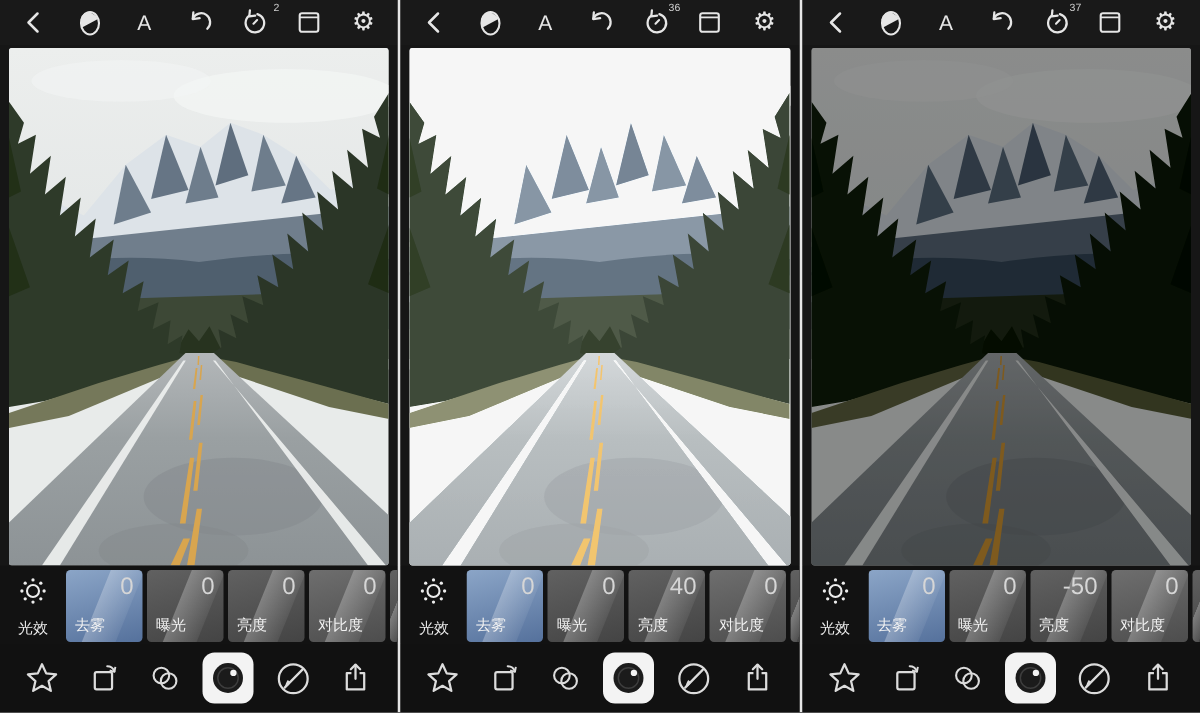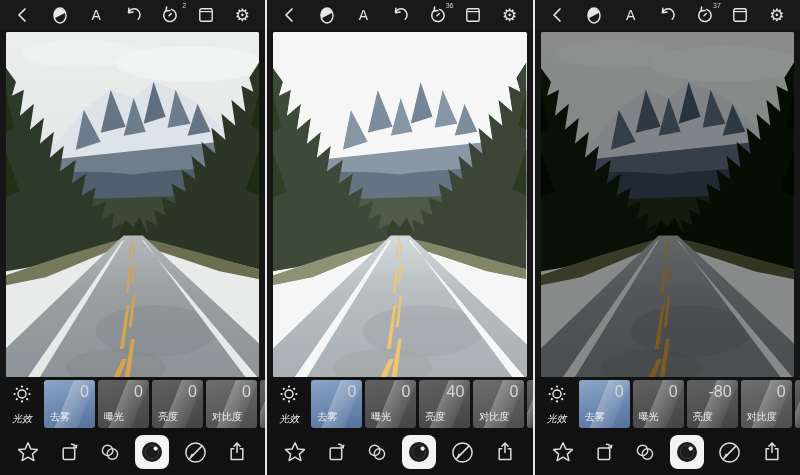--- a/index.html
+++ b/index.html
@@ -18,21 +18,21 @@
 
   
   .photo-wrap { height:347px; flex:none; padding:2px 6px 0; background:#161616; }
   svg.photo { width:100%; height:100%; display:block; border-radius:2px; background:#e8ebea; }
   .photo-2 { filter: brightness(1.22) contrast(0.93) saturate(0.88); }
   .photo-3 { filter: brightness(0.58) contrast(1.18) saturate(1.02); }
 
   
   .params { height:52px; flex:none; display:flex; align-items:flex-start; padding-top:3px; background:#121212; overflow:hidden; }
   .light-col { flex:none; width:44px; height:48px; display:flex; flex-direction:column; align-items:center; justify-content:space-between; padding:4px 0 2px; }
-  .light-label { font-size:10px; color:#ececec;font-style:italic; }
+  .light-label { font-size:10px; color:#ececec; }
   .tiles { flex:1; display:flex; gap:3px; overflow:hidden; }
   .tile { flex:none; width:51px; height:48px; border-radius:3px; position:relative; overflow:hidden;
           background:linear-gradient(165deg,#616161,#444444); }
   .tile::after { content:""; position:absolute; inset:0;
           background:linear-gradient(112deg, rgba(255,255,255,0) 42%, rgba(255,255,255,0.26) 43%, rgba(255,255,255,0.07) 74%, rgba(255,255,255,0) 75%); }
   .tile.selected { background:linear-gradient(165deg,#8ba5c7,#55719c); }
   .tile.lighter { background:linear-gradient(165deg,#6e6e6e,#4d4d4d); }
   .tile .val { position:absolute; top:3px; right:6px; font-size:16px; font-weight:400; color:#d6d6d6; z-index:2; }
   .tile .lbl { position:absolute; bottom:4px; left:6px; font-size:10px; color:#f2f2f2; z-index:2; }
   .tile.partial { width:12px; }
@@ -429,21 +429,21 @@
       <div class="tiles">
         <div class="tile selected">
             <span class="val">0</span>
             <span class="lbl">去雾</span>
           </div>
         <div class="tile">
             <span class="val">0</span>
             <span class="lbl">曝光</span>
           </div>
         <div class="tile">
-            <span class="val">-80</span>
+            <span class="val">-50</span>
             <span class="lbl">亮度</span>
           </div>
         <div class="tile lighter">
             <span class="val">0</span>
             <span class="lbl">对比度</span>
           </div>
         <div class="tile partial"></div>
       </div>
     </div>
 

